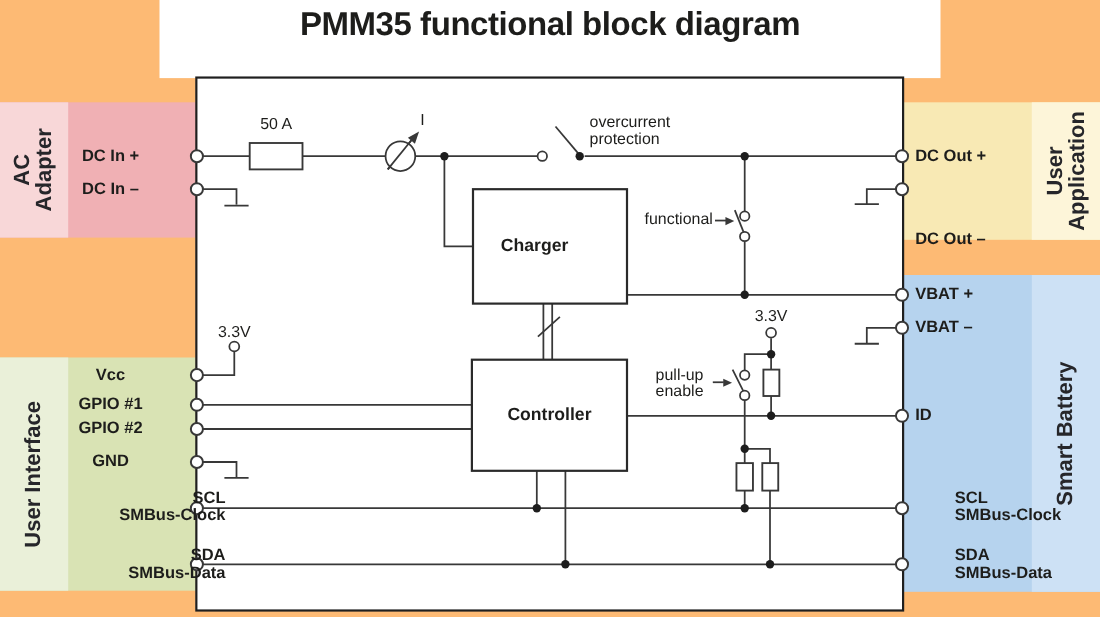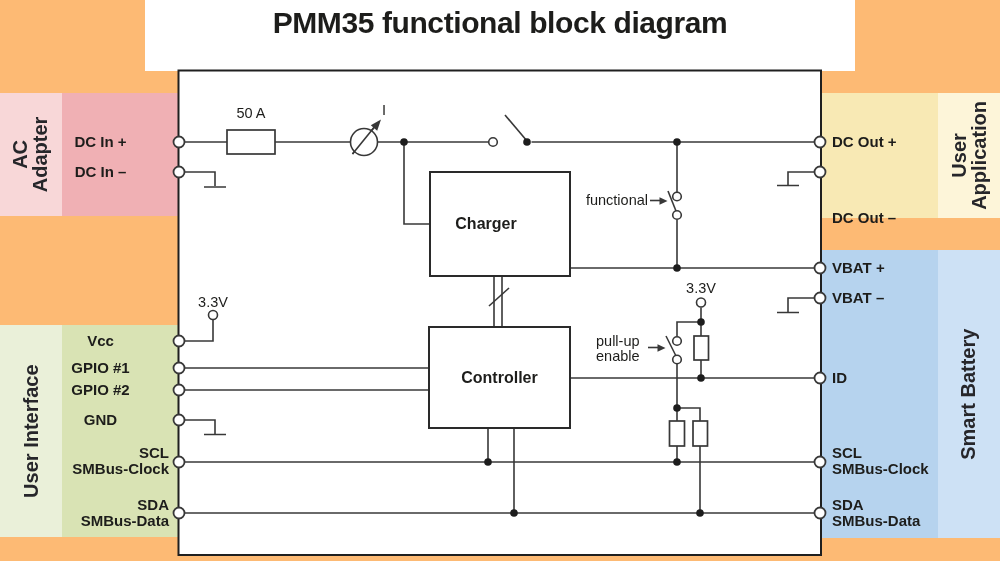--- a/index.html
+++ b/index.html
@@ -12,21 +12,21 @@
   .diagram{left:178px;top:70px;width:643px;height:485px;background:#fff;}
   .panel{z-index:2;}
   .strip{position:absolute;display:flex;align-items:center;justify-content:center;}
   .vtitle{transform:rotate(-90deg);font-weight:700;font-size:20px;line-height:1.02;
           text-align:center;white-space:nowrap;color:#26262a;}
   svg.circuit{position:absolute;left:0;top:0;z-index:4;pointer-events:none;}
   .labels{position:absolute;left:0;top:0;width:1000px;height:561px;z-index:5;pointer-events:none;}
   .pin{position:absolute;font-weight:700;font-size:15px;line-height:20px;height:20px;color:#1d1d1b;}
   .pin-l{left:16px;width:169px;text-align:center;}
   .pin-r{left:832px;width:165px;text-align:left;}
-  .pin2{position:absolute;font-weight:700;font-size:15px;line-height:15.5px;color:#1d1d1b;}
+  .pin2{position:absolute;font-weight:700;font-size:15px;line-height:15.5px;color:#1d1d1b;margin-left:36px;}
   .pin2.pin-l{left:0;width:169px;text-align:right;}
   .pin2.pin-r{left:832px;width:165px;text-align:left;}
   .ann{position:absolute;font-size:14.5px;line-height:16px;color:#1d1d1b;}
   .blocklabel{position:absolute;display:flex;align-items:center;justify-content:center;
               font-weight:700;font-size:16px;color:#1d1d1b;z-index:5;}
 </style>
 </head>
 <body>
 
 <div class="canvas">
@@ -197,20 +197,24 @@
       <div>SCL</div>
       <div>SMBus-Clock</div>
     </div>
     <div class="pin2 pin-r" style="top:497px;">
       <div>SDA</div>
       <div>SMBus-Data</div>
     </div>
 
     <div class="ann" style="left:222px;top:105px;width:58px;text-align:center;">50 A</div>
     <div class="ann" style="left:382px;top:102px;width:18px;">I</div>
+    <div class="ann" style="left:536px;top:103px;">
+      <div>overcurrent</div>
+      <div>protection</div>
+    </div>
     <div class="ann" style="left:556px;top:192px;width:92px;text-align:right;">functional</div>
     <div class="ann" style="left:189px;top:294px;width:48px;text-align:center;">3.3V</div>
     <div class="ann" style="left:677px;top:280px;width:48px;text-align:center;">3.3V</div>
     <div class="ann" style="left:596px;top:334px;line-height:15px;">
       <div>pull-up</div>
       <div>enable</div>
     </div>
   </div>
 
 </div>

